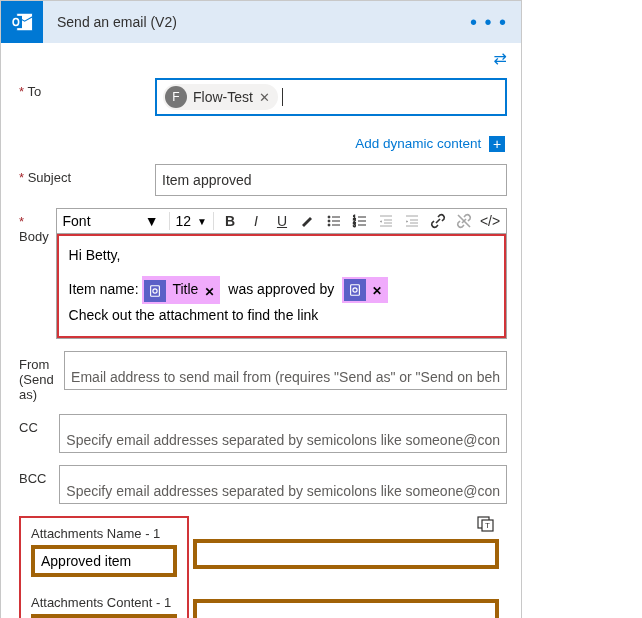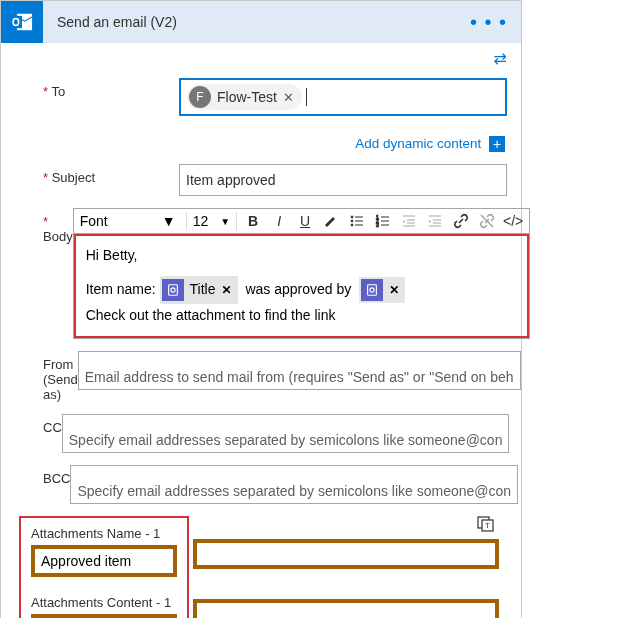--- a/index.html
+++ b/index.html
@@ -6,41 +6,41 @@
   body { margin: 0; padding: 0; background: #fff; width: 642px; }
   .card { border: 1px solid #c8c8c8; width: 522px; }
   .header { background: #dfeaf6; height: 42px; display: flex; align-items: center; padding: 0 10px 0 0; }
   .outlook-tile { width: 42px; height: 42px; background: #0078d4; display: flex; align-items: center; justify-content: center; }
   .outlook-tile svg { width: 28px; height: 28px; }
   .title { font-size: 14px; color: #323130; font-weight: 400; padding-left: 14px; flex: 1; }
   .ellipsis { color: #0078d4; font-size: 20px; letter-spacing: 1px; padding-right: 4px;}
   .swap-row { text-align: right; padding: 6px 14px 0 0; color:#0078d4; }
   .body { padding: 4px 10px 16px 10px; }
   .row { display: flex; align-items: flex-start; padding: 6px 4px; }
-  .label { width: 140px; font-size: 13px; color: #323130; padding-top: 6px; padding-left: 4px; margin-left: 24px;}
+  .label { width: 140px; font-size: 13px; color: #323130; padding-top: 6px; padding-left: 4px;}
   .req::before { content: "* "; color: #a4262c; }
   .field-wrap { flex: 1; }
   .field { width: 100%; border: 1px solid #a6a6a6; min-height: 32px; font-size: 14px; color:#323130; padding: 4px 6px; display: flex; align-items: center; flex-wrap: wrap; gap:4px;}
   .field.blue { border: 2px solid #0078d4; }
   .field input { border: none; outline: none; font-size: 14px; flex:1; min-width: 20px; }
   .placeholder { color: #605e5c; white-space: nowrap; overflow:hidden;margin-top:13px;}
   .chip { display:inline-flex; align-items:center; background:#f3f2f1; border-radius:14px; height:26px; padding:0 8px 0 2px; font-size:14px; gap:6px;}
   .chip .avatar { width:22px; height:22px; border-radius:50%; background:#767676; color:#fff; display:flex; align-items:center; justify-content:center; font-size:12px;}
   .chip .x { color:#605e5c; cursor:pointer; font-size:13px;}
   .dyn-link { text-align:right; font-size:13.5px; color:#0078d4; padding:20px 2px 0 0; }
   .dyn-link .plus { display:inline-block; width:16px; height:16px; background:#0078d4; color:#fff; text-align:center; line-height:16px; font-size:14px; margin-left:4px; vertical-align:middle;}
   .toolbar { border:1px solid #a6a6a6; border-bottom:none; padding:2px 6px; display:flex; align-items:center; gap:6px; font-size:14px;}
   .font-sel { display:flex; align-items:center; width:100px; justify-content:space-between; padding-right:4px;}
-  .size-sel { display:flex; align-items:center; gap:12px;}
+  .size-sel { display:flex; align-items:center; gap:6px;}
   .tb-btn { width:20px; height:20px; display:flex; align-items:center; justify-content:center; color:#323130; cursor:pointer;}
   .tb-btn.dim { color:#a6a6a6; }
   .tb-sep { width:1px; height:18px; background:#ddd;}
   .body-field { border:1px solid #a6a6a6; padding:0;}
   .body-content { border:2px solid #d13438; padding:8px 10px; font-size:14px; line-height:1.7;}
-  .token { display:inline-flex; align-items:center; background:#e5e5e5; padding:2px 6px 2px 2px; gap:6px; font-size:14px; vertical-align:middle;}
+  .token { display:inline-flex; align-items:flex-end; background:#f0abfc; padding:2px 6px 2px 2px; gap:6px; font-size:14px; vertical-align:middle;}
   .token .ticon { width:22px; height:22px; background:#5b5fc7; display:flex; align-items:center; justify-content:center; }
   .token .ticon svg{ width:14px; height:14px;}
   .token .x { font-size:12px; cursor:pointer; font-weight:bold;}
   .attach-box { border:2px solid #d13438; padding:8px 10px 10px 10px; margin:6px 4px 0 4px; width: 170px; }
   .attach-row { display:flex; align-items:flex-start; margin-left:4px; margin-right:8px;}
   .attach-label { font-size:13px; color:#323130; margin-bottom:4px;}
   .attach-field { border:4px solid #a16207; min-height:30px; font-size:14px; padding:4px 6px; display:flex; align-items:center;}
   .attach-wide { flex:1; margin-left:0; }
   .mode-icon { padding:4px 8px 0 0; cursor:pointer;}
   .mode-icon svg{ width:18px; height:18px; color:#323130;}

